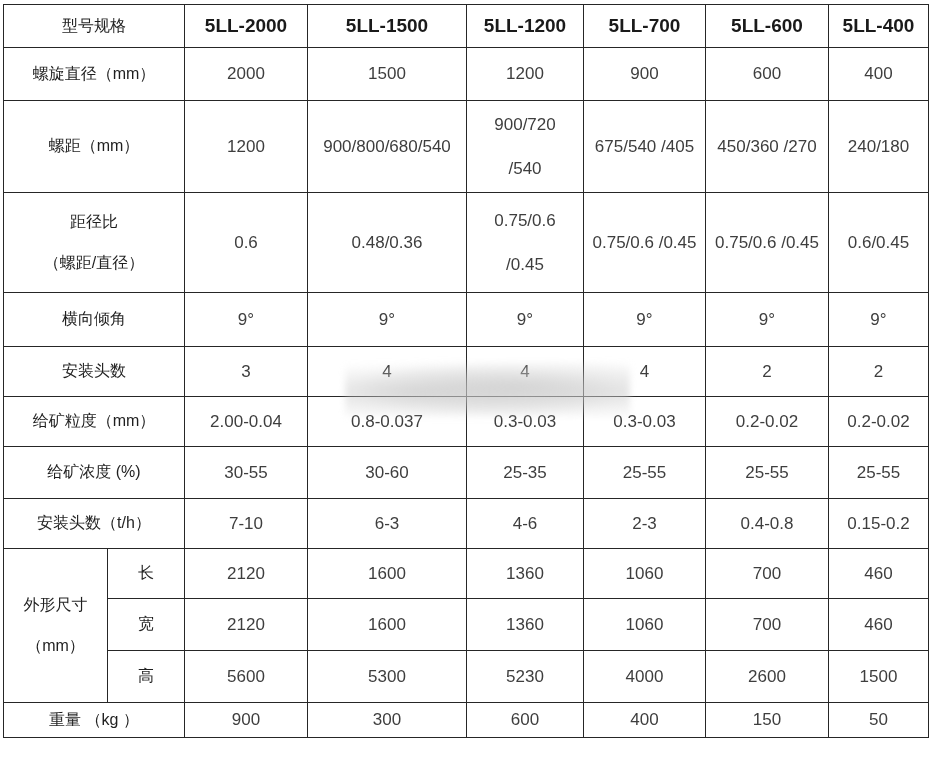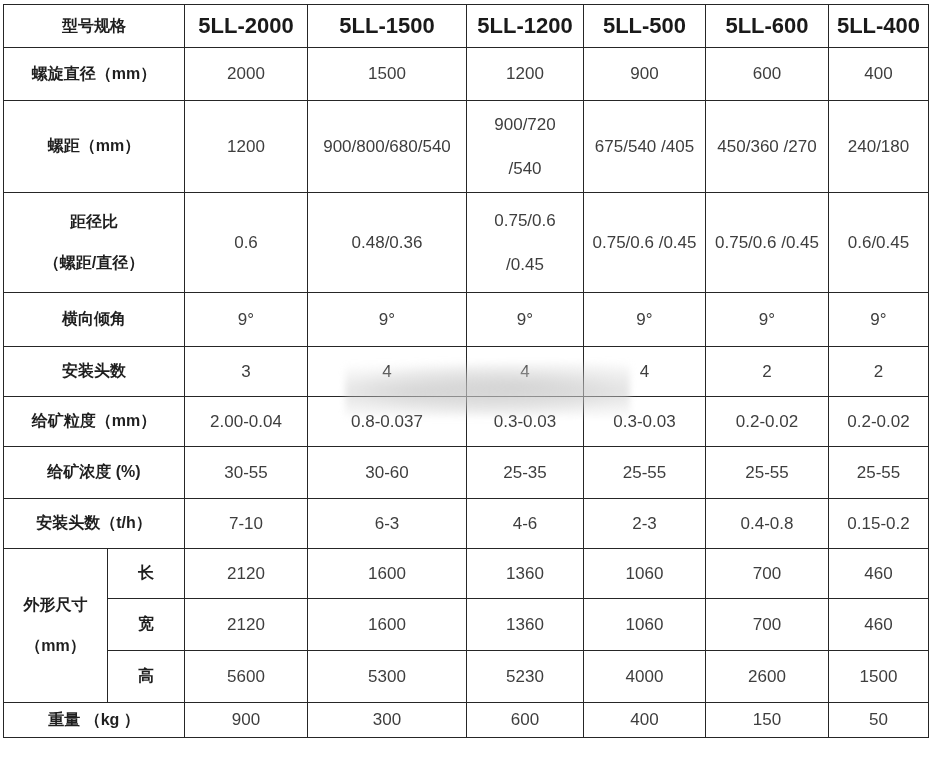--- a/index.html
+++ b/index.html
@@ -15,28 +15,28 @@
     table-layout: fixed;
   }
   table.spec td {
     border: 1px solid #262626;
     text-align: center;
     vertical-align: middle;
     padding: 0 2px;
     overflow: hidden;
   }
   td.lbl {
-    font-weight: bold;
+    font-weight: normal;
     color: #1f1f1f;
     font-size: 16px;
   }
   td.model {
     font-weight: bold;
     color: #1a1a1a;
-    font-size: 22px;
+    font-size: 19px;
   }
   td.val {
     color: #3e3e3e;
     font-size: 17px;
     font-weight: normal;
   }
   td.top {
     vertical-align: top;
     padding-top: 15px;
   }
@@ -71,21 +71,21 @@
       <col style="width:123px">
         <col style="width:100px">
     </colgroup>
 
     <tbody>
         <tr style="height:43px">
       <td colspan="2" class="lbl">型号规格</td>
       <td class="model">5LL-2000</td>
       <td class="model">5LL-1500</td>
       <td class="model">5LL-1200</td>
-      <td class="model">5LL-500</td>
+      <td class="model">5LL-700</td>
       <td class="model">5LL-600</td>
       <td class="model">5LL-400</td>
     </tr>
 
     <tr style="height:53px">
       <td colspan="2" class="lbl">螺旋直径（mm）</td>
       <td class="val">2000</td>
       <td class="val">1500</td>
       <td class="val">1200</td>
       <td class="val">900</td>

